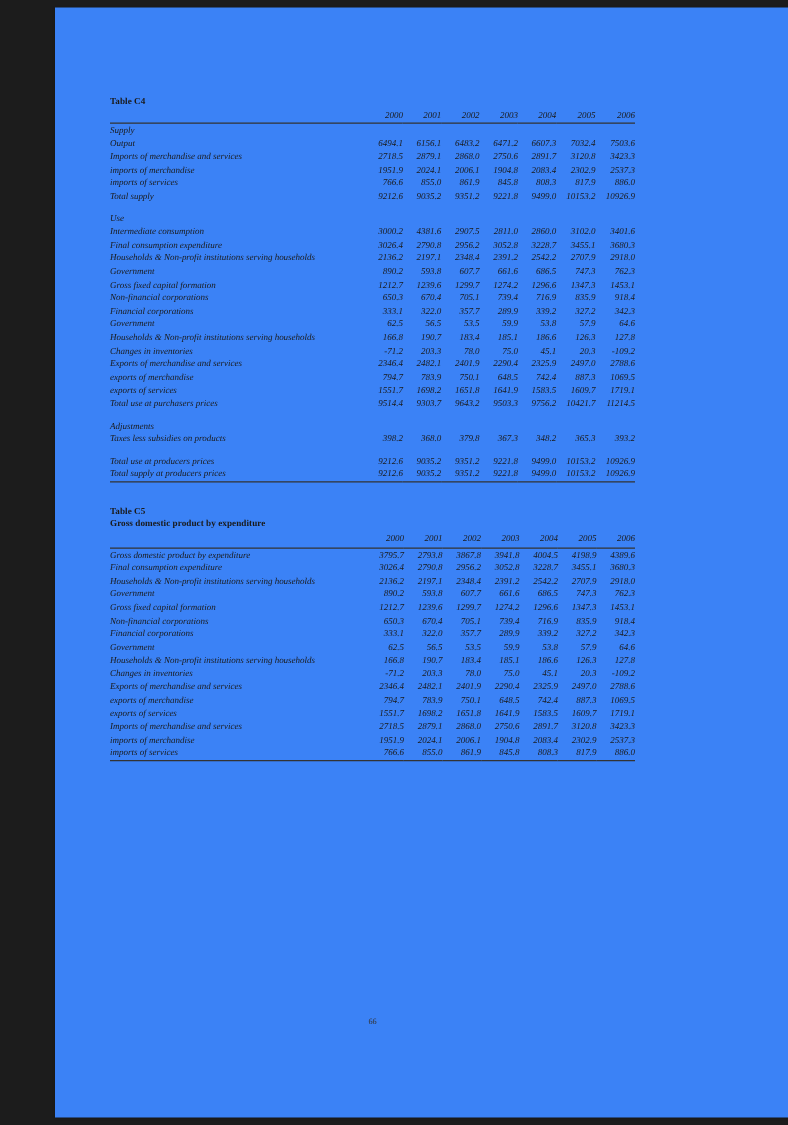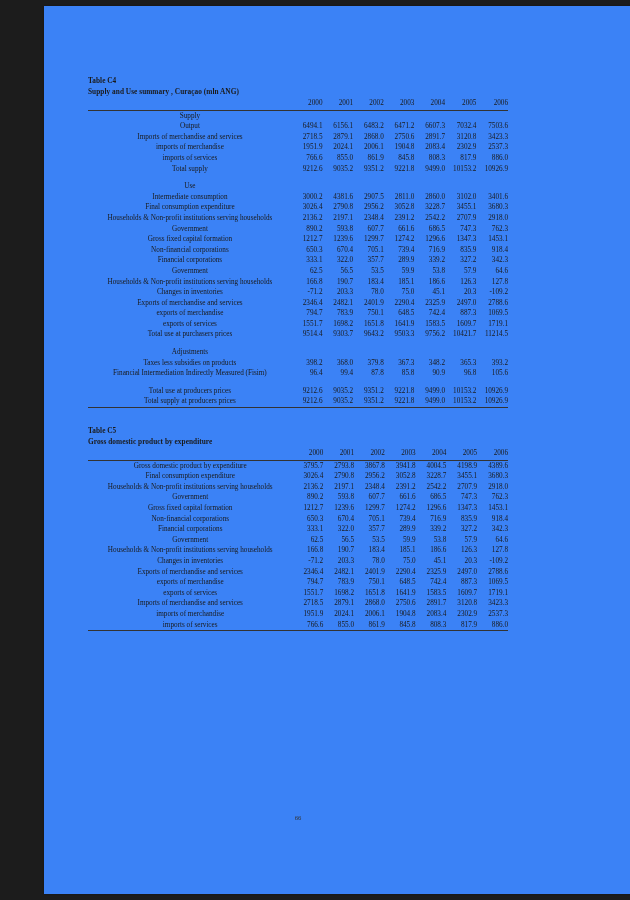--- a/index.html
+++ b/index.html
@@ -44,29 +44,30 @@
     color: #1a1a1a;
     line-height: 10.5px;
     letter-spacing: 0.05px;
     padding-bottom: 1px;
   }
   table.data {
     border-collapse: collapse;
     width: 420px;
     font-size: 7.2px;
     color: #1a1a1a;
+    font-style: italic;
   }
   table.data td, table.data th {
     padding: 0;
     line-height: 10.6px;
     white-space: nowrap;
     vertical-align: bottom;
     font-weight: normal;
   }
-  td.lbl { text-align: center; width: 216px; }
+  td.lbl { text-align: left; width: 216px; }
   td.num, th.num {
     text-align: right;
     width: 34px;
     padding-right: 1px;
   }
   th.num { font-weight: bold; font-size: 7.2px; }
   tr.head-row th { padding-bottom: 1px; }
   tr.rule-top td, tr.rule-top th {
     border-top: 1px solid #333;
   }
@@ -89,21 +90,20 @@
   }
 </style>
 </head>
 <body>
 
 <div class="page">
   <div class="page-inner">
 
     <div class="table-block">
       <div class="tbl-label">Table C4</div>
-      <div class="tbl-title">Supply and Use summary , Curaçao (mln ANG)</div>
       <table class="data">
         <tbody id="tbody-0">
             <tr class="head-row rule-bot">
               <th class="lbl">&nbsp;</th>
               <th class="num">2000</th>
               <th class="num">2001</th>
               <th class="num">2002</th>
               <th class="num">2003</th>
               <th class="num">2004</th>
               <th class="num">2005</th>
@@ -337,30 +337,20 @@
             </tr>
             <tr class="">
               <td class="lbl ind1">Taxes less subsidies on products</td>
               <td class="num">398.2</td>
               <td class="num">368.0</td>
               <td class="num">379.8</td>
               <td class="num">367.3</td>
               <td class="num">348.2</td>
               <td class="num">365.3</td>
               <td class="num">393.2</td>
-            </tr>
-            <tr class="">
-              <td class="lbl ind1">Financial Intermediation Indirectly Measured (Fisim)</td>
-              <td class="num">96.4</td>
-              <td class="num">99.4</td>
-              <td class="num">87.8</td>
-              <td class="num">85.8</td>
-              <td class="num">90.9</td>
-              <td class="num">96.8</td>
-              <td class="num">105.6</td>
             </tr>
             <tr class="spacer">
               <td colspan="8"></td>
             </tr>
             <tr class="">
               <td class="lbl b">Total use at producers prices</td>
               <td class="num b">9212.6</td>
               <td class="num b">9035.2</td>
               <td class="num b">9351.2</td>
               <td class="num b">9221.8</td>

